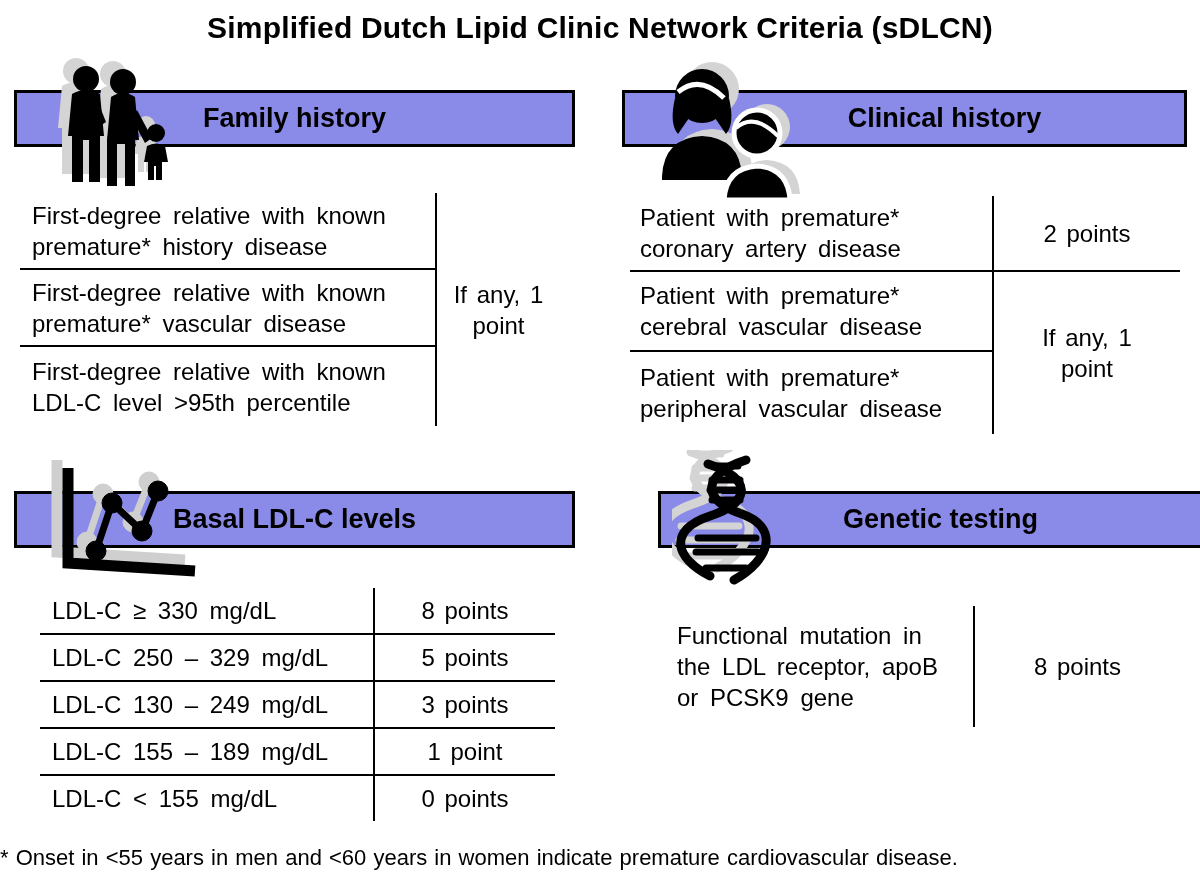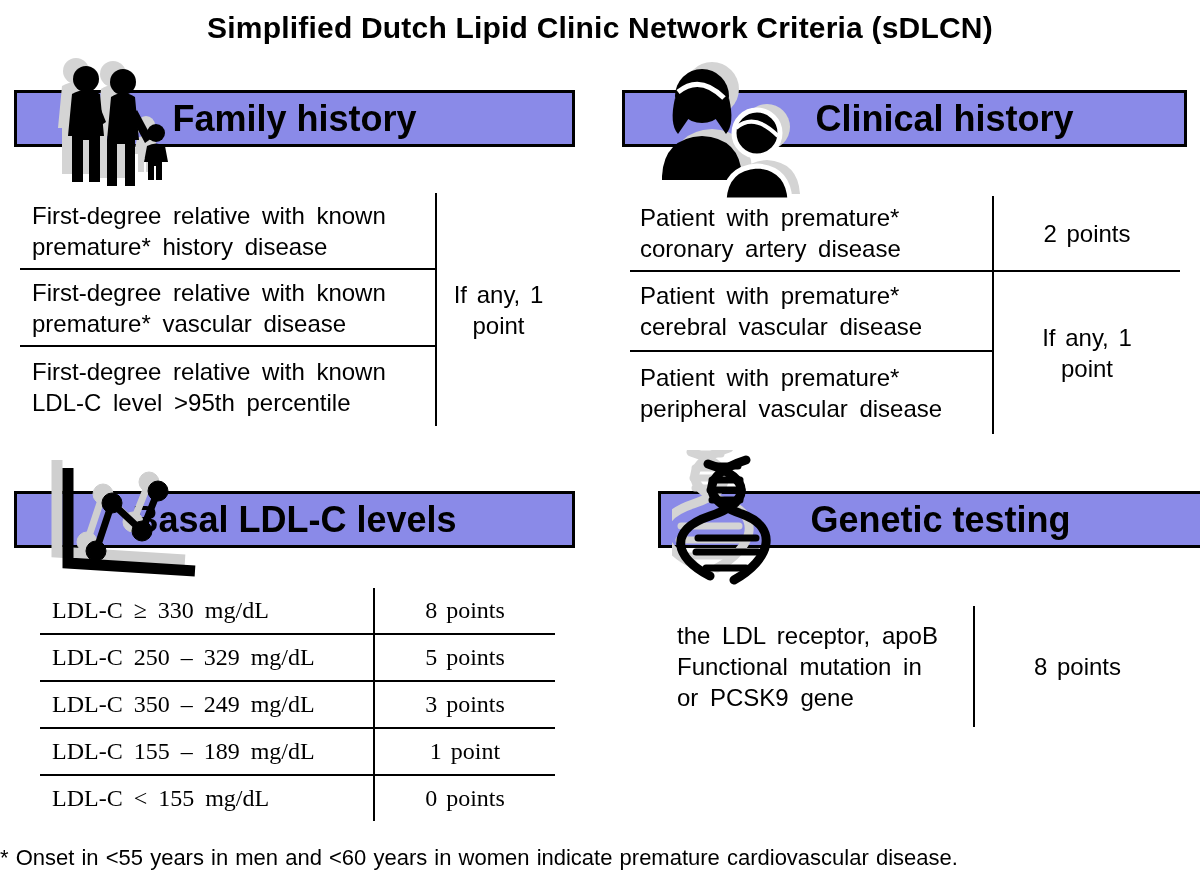--- a/index.html
+++ b/index.html
@@ -4,21 +4,21 @@
 <style>
   html,body{margin:0;padding:0;background:#ffffff;}
   body{font-family:"Liberation Sans", sans-serif;color:#000;}
   .canvas{position:relative;width:1200px;height:883px;background:#fff;overflow:hidden;}
 
   .page-title{position:absolute;top:11px;left:0;width:100%;text-align:center;
     font-size:30px;font-weight:bold;letter-spacing:0.2px;}
 
   .banner{position:absolute;height:51px;border:3px solid #000;background:#8a8ae8;
     display:flex;align-items:center;justify-content:center;z-index:1;}
-  .banner .banner-label{font-size:36px;font-weight:bold;white-space:nowrap;text-align:right;}
+  .banner .banner-label{font-size:27px;font-weight:bold;white-space:nowrap;text-align:right;}
   #banner-family{left:14px;top:90px;width:555px;}
   #banner-clinical{left:622px;top:90px;width:559px;}
   #banner-clinical .banner-label{padding-left:80px;}
   #banner-ldl{left:14px;top:491px;width:555px;}
   #banner-genetic{left:622px;top:491px;width:559px;}
 
   .icon{position:absolute;z-index:2;line-height:0;}
   #icon-family{left:46px;top:58px;}
   #icon-clinical{left:644px;top:56px;}
   #icon-chart{left:42px;top:458px;}
@@ -45,21 +45,21 @@
   .clin-group{display:flex;}
   .clin-left{width:364px;}
   .clin-cell{border-right:2px solid #000;box-sizing:border-box;width:364px;
     display:flex;flex-direction:column;justify-content:center;padding-left:10px;}
   .clin-cell2{height:80px;border-bottom:2px solid #000;}
   .clin-cell3{height:82px;}
   .clin-group .clin-pts{border-left:0;}
 
   
   #table-ldl{position:absolute;left:40px;top:588px;width:515px;}
-  .ldl-row{display:flex;height:45px;font-family:Liberation Serif, serif;}
+  .ldl-row{display:flex;height:45px;}
   .ldl-row.hline{border-top:2px solid #000;}
   .ldl-crit{width:335px;border-right:2px solid #000;box-sizing:border-box;
     display:flex;align-items:center;padding-left:12px;}
   .ldl-pts{flex:1;display:flex;align-items:center;justify-content:center;}
 
   
   #table-genetic{position:absolute;left:675px;top:606px;width:505px;display:flex;}
   .gen-crit{width:300px;border-right:2px solid #000;box-sizing:border-box;
     padding:14px 0 14px 2px;}
   .gen-pts{flex:1;display:flex;align-items:center;justify-content:center;}
@@ -203,21 +203,21 @@
   <div id="table-ldl">
     <div class="ldl-row">
       <div class="ldl-crit crit-text">LDL-C ≥ 330 mg/dL</div>
       <div class="ldl-pts pts-text">8 points</div>
     </div>
     <div class="ldl-row hline">
       <div class="ldl-crit crit-text">LDL-C 250 – 329 mg/dL</div>
       <div class="ldl-pts pts-text">5 points</div>
     </div>
     <div class="ldl-row hline">
-      <div class="ldl-crit crit-text">LDL-C 350 – 249 mg/dL</div>
+      <div class="ldl-crit crit-text">LDL-C 130 – 249 mg/dL</div>
       <div class="ldl-pts pts-text">3 points</div>
     </div>
     <div class="ldl-row hline">
       <div class="ldl-crit crit-text">LDL-C 155 – 189 mg/dL</div>
       <div class="ldl-pts pts-text">1 point</div>
     </div>
     <div class="ldl-row hline">
       <div class="ldl-crit crit-text">LDL-C &lt; 155 mg/dL</div>
       <div class="ldl-pts pts-text">0 points</div>
     </div>
@@ -242,22 +242,22 @@
           <line x1="34" y1="118" x2="74" y2="118" stroke-width="7"></line>
         </g>
       </defs>
       <use href="#dnag" stroke="#d4d4d4" transform="translate(-17,-12)"></use>
       <use href="#dnag" stroke="#000000"></use>
     </svg>
   </span>
 
   <div id="table-genetic">
     <div class="gen-crit crit-text">
+      <div>Functional mutation in</div>
       <div>the LDL receptor, apoB</div>
-      <div>Functional mutation in</div>
       <div>or PCSK9 gene</div>
     </div>
     <div class="gen-pts pts-text">
       <div>8 points</div>
     </div>
   </div>
 
   <div class="footnote">* Onset in &lt;55 years in men and &lt;60 years in women indicate premature cardiovascular disease.</div>
 
 </div>

